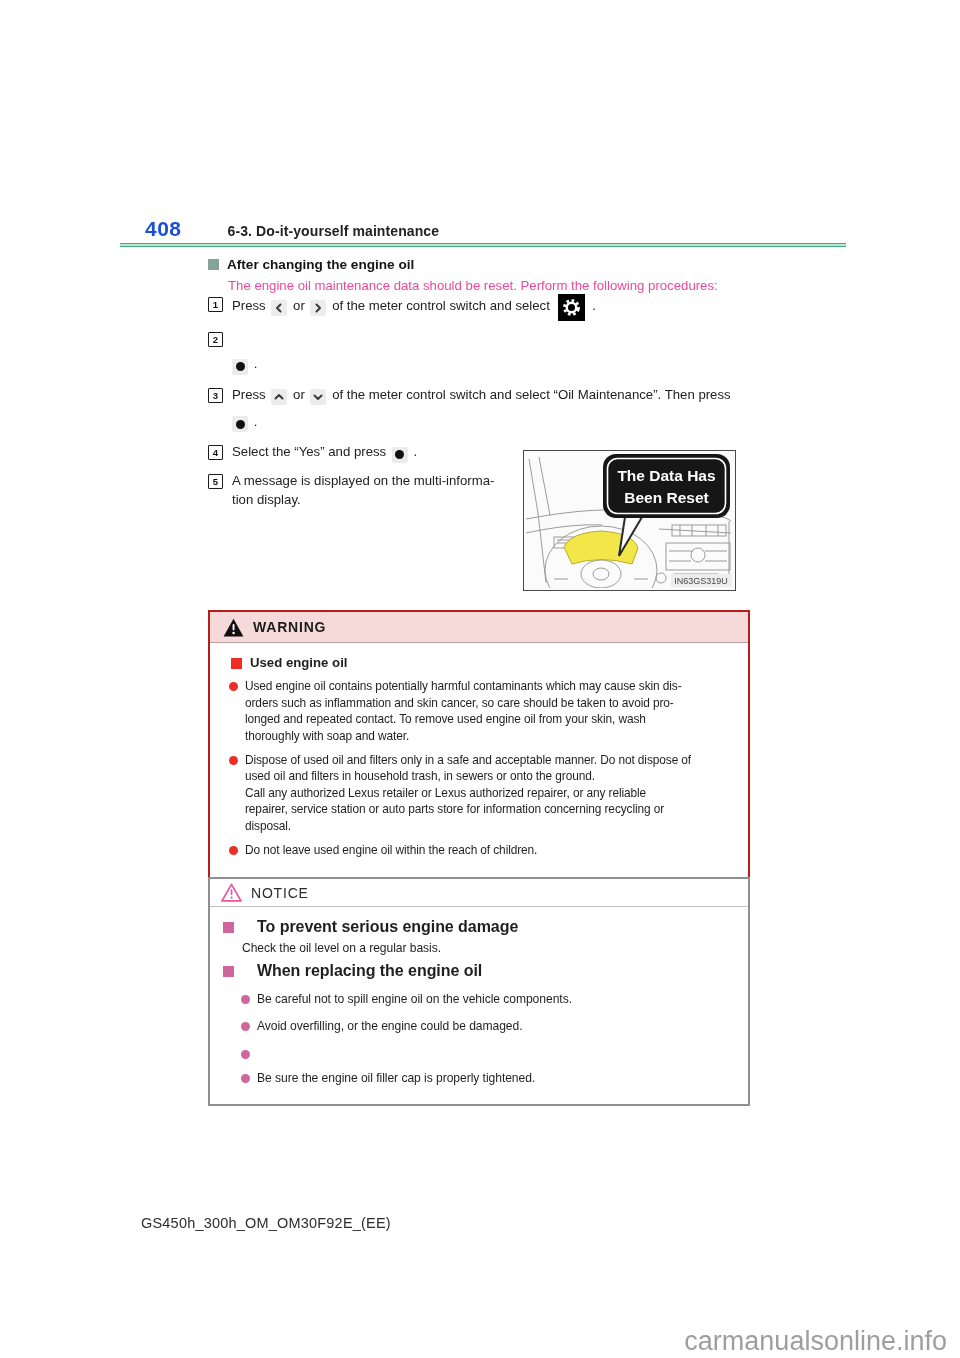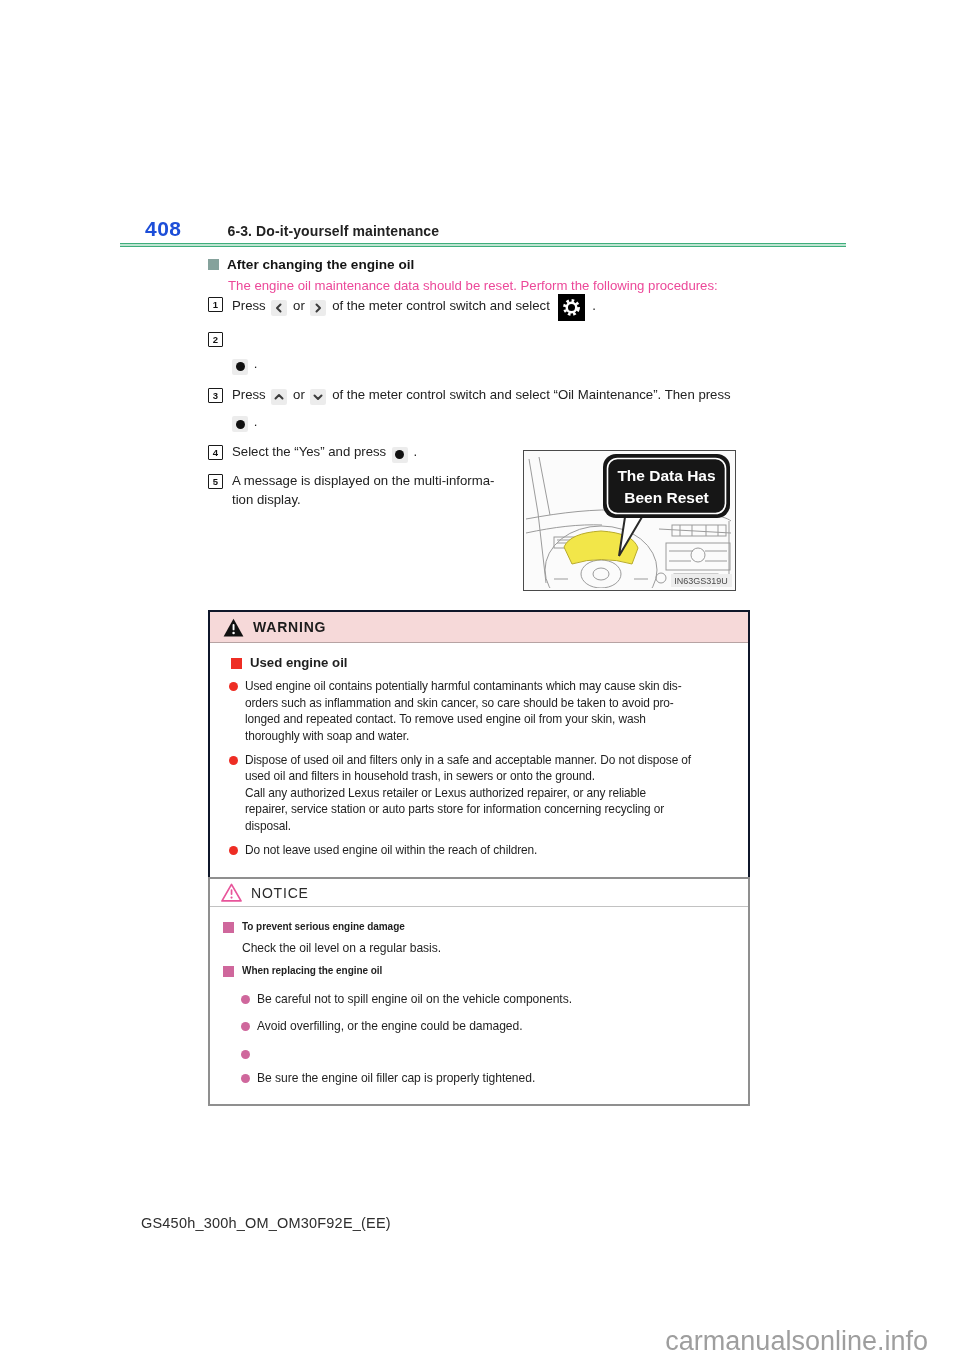--- a/index.html
+++ b/index.html
@@ -29,42 +29,42 @@
     align-items:center;justify-content:center;vertical-align:-9px;margin:0 4px;}
   .dotk{width:9px;height:9px;border-radius:50%;background:#111;display:block;}
   .contline{margin:1px 0 10px 22px;line-height:18px;}
   .step5 .stept{width:300px;}
   .tline{display:block;}
   
   .figure{position:absolute;left:523px;top:450px;width:211px;height:139px;
     border:1px solid #4a4a4a;background:#fbfbfb;}
   .figure svg{display:block;}
   
-  .warnbox{position:absolute;left:208px;top:610px;width:542px;border:2px solid #0f172a;background:#fff;box-sizing:border-box;}
+  .warnbox{position:absolute;left:208px;top:610px;width:542px;border:2px solid #b91c1c;background:#fff;box-sizing:border-box;}
   .warnhead{background:#f6d9d9;height:30px;display:flex;align-items:center;gap:9px;
     padding-left:13px;font-size:14px;font-weight:bold;color:#1c1c1c;letter-spacing:.8px;border-bottom:1px solid #b7a3a3;}
   .warnbody{padding:12px 12px 12px 13px;font-size:11.9px;line-height:16.4px;letter-spacing:-.1px;color:#1f1f1f;}
   .bheadrow{display:flex;align-items:center;gap:8px;font-size:13.2px;font-weight:bold;margin:0 0 7px 8px;letter-spacing:0;}
   .sq-red{background:#ee2d24;}
   .wbullet{display:flex;gap:7px;margin:0 0 8px 6px;}
   .dot{width:9px;height:9px;border-radius:50%;flex:none;margin-top:4px;}
   .dot-red{background:#ee2d24;}
   
   .noticebox{position:absolute;left:208px;top:877px;width:542px;border:2px solid #8f8f8f;background:#fff;box-sizing:border-box;}
   .noticehead{height:27px;display:flex;align-items:center;gap:9px;padding-left:11px;
     font-size:14px;color:#2a2a2a;letter-spacing:.8px;border-bottom:1px solid #c2c2c2;}
   .noticebody{padding:12px 12px 12px 13px;font-size:12.1px;line-height:16.5px;letter-spacing:-.05px;color:#1f1f1f;}
   .sq-pink{background:#cf679c;}
   .nb-line{margin:3px 0 7px 19px;}
   .nbullet{display:flex;gap:7px;margin:11px 0 6px 18px;}
   .dot-pink{background:#cf679c;}
-  .nheadrow{display:flex;align-items:center;gap:8px;font-size:10px;font-weight:bold;margin:0 0 4px 0;text-align:right;}
+  .nheadrow{display:flex;align-items:center;gap:23px;font-size:16px;font-weight:bold;margin:0 0 4px 0;text-align:right;}
   
   .footer{position:absolute;left:141px;top:1215px;font-size:14.5px;color:#2e2e2e;letter-spacing:.2px;}
-  .watermark{position:absolute;right:32px;top:1326px;font-size:27px;color:#9e9e9e;}
+  .watermark{position:absolute;right:13px;top:1326px;font-size:27px;color:#9e9e9e;}
 </style>
 </head>
 <body>
 
 <div>
 
   <div class="pg-header">
     <span class="pg-num">408</span>
     <span class="pg-chap">6-3. Do-it-yourself maintenance</span>
   </div>

